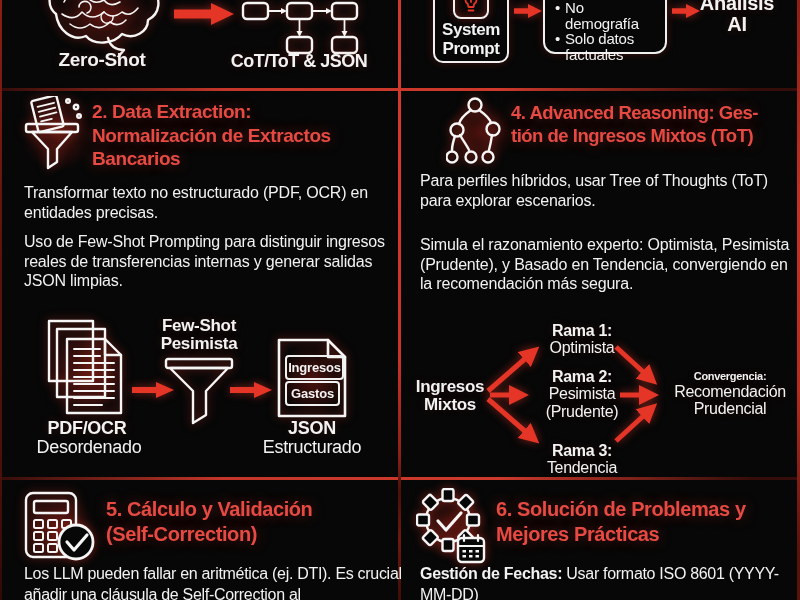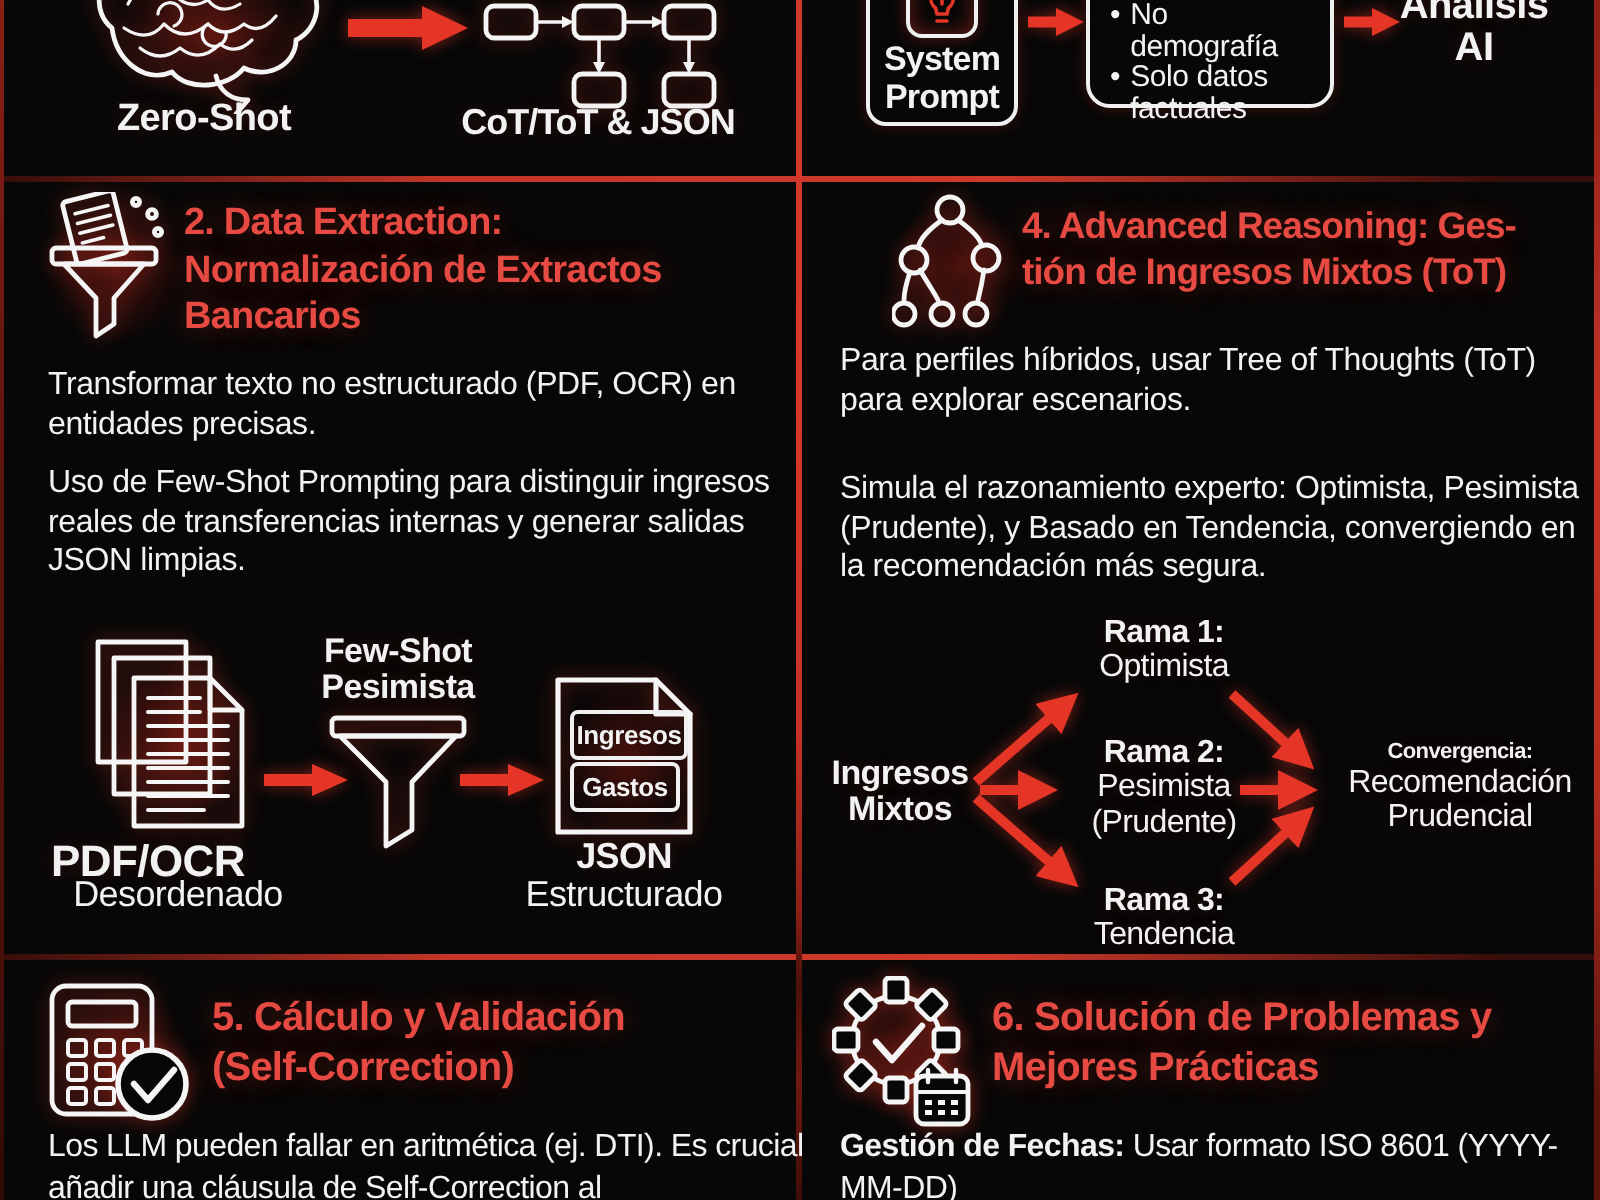--- a/index.html
+++ b/index.html
@@ -173,21 +173,21 @@
         <line x1="28" y1="45" x2="68" y2="45"></line>
           <line x1="28" y1="52" x2="68" y2="52"></line>
         <line x1="28" y1="59" x2="68" y2="59"></line>
           <line x1="28" y1="66" x2="68" y2="66"></line>
         <line x1="28" y1="73" x2="68" y2="73"></line>
           <line x1="28" y1="80" x2="68" y2="80"></line>
         <line x1="28" y1="87" x2="56" y2="87"></line>
       </g>
     </svg>
   </div>
-  <div class="abs ctr biglabel" style="left:14px;top:419px;width:120px;font-size:22px;">PDF/OCR</div>
+  <div class="abs ctr biglabel" style="left:27px;top:419px;width:120px;font-size:18px;">PDF/OCR</div>
   <div class="abs ctr sublabel" style="left:29px;top:438px;width:120px;">Desordenado</div>
 
   <div class="abs arr" style="left:130px;top:380px;">
     <svg width="44" height="20" viewBox="0 0 44 20">
       <line x1="2" y1="10" x2="29" y2="10" stroke="#e53527" stroke-width="6"></line>
       <polygon points="26,2 44,10 26,18" fill="#e53527"></polygon>
     </svg>
   </div>
 
   <div class="abs ctr pre biglabel" style="left:148px;top:317px;width:102px;font-size:17px;line-height:1.05;">Few-Shot
@@ -235,21 +235,21 @@
     </svg>
   </div>
   <div class="abs pre title red" style="left:511px;top:102px;width:288px;font-size:18.5px;letter-spacing:-0.5px;">4. Advanced Reasoning: Ges-
 tión de Ingresos Mixtos (ToT)</div>
   <div class="abs body" style="left:420px;top:235px;width:374px;">Simula el razonamiento experto: Optimista, Pesimista (Prudente), y Basado en Tendencia, convergiendo en la recomendación más segura.</div>
   <div class="abs body" style="left:420px;top:171px;width:374px;">Para perfiles híbridos, usar Tree of Thoughts (ToT) para explorar escenarios.</div>
 
   <div class="abs ctr pre dlabel b" style="left:404px;top:378px;width:92px;font-size:17px;">Ingresos
 Mixtos</div>
 
-  <div class="abs ctr dlabel" style="left:532px;top:308px;width:100px;text-align:center;">
+  <div class="abs ctr dlabel" style="left:532px;top:322px;width:100px;text-align:center;">
     <div class="b">Rama 1:</div>
     <div>Optimista</div>
   </div>
   <div class="abs ctr dlabel" style="left:524px;top:368px;width:116px;">
     <div class="b">Rama 2:</div>
     <div class="pre">Pesimista
 (Prudente)</div>
   </div>
   <div class="abs ctr dlabel" style="left:532px;top:426px;width:100px;margin-top:16px;">
     <div class="b">Rama 3:</div>

